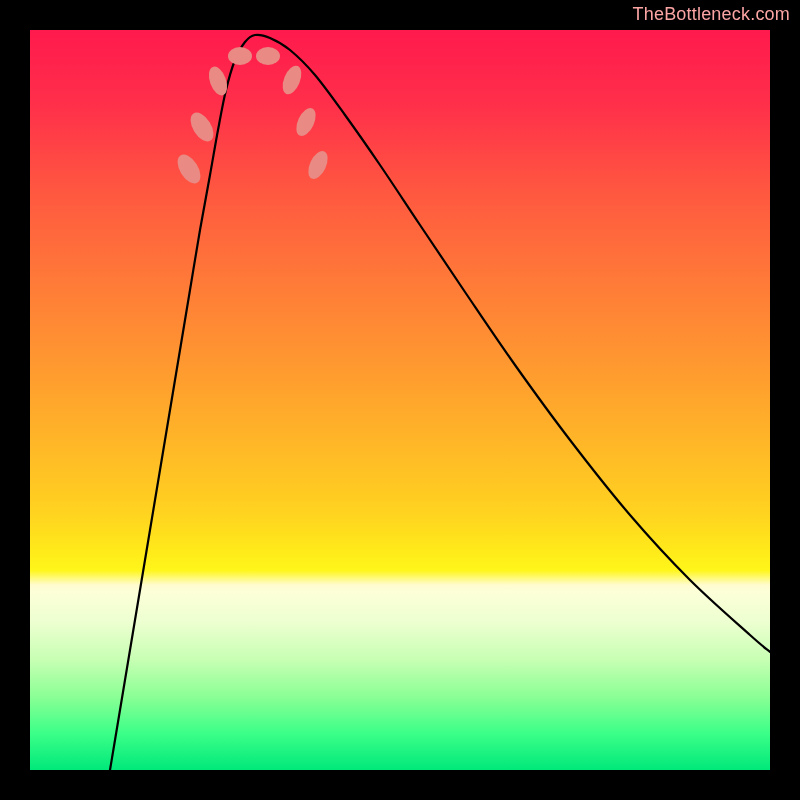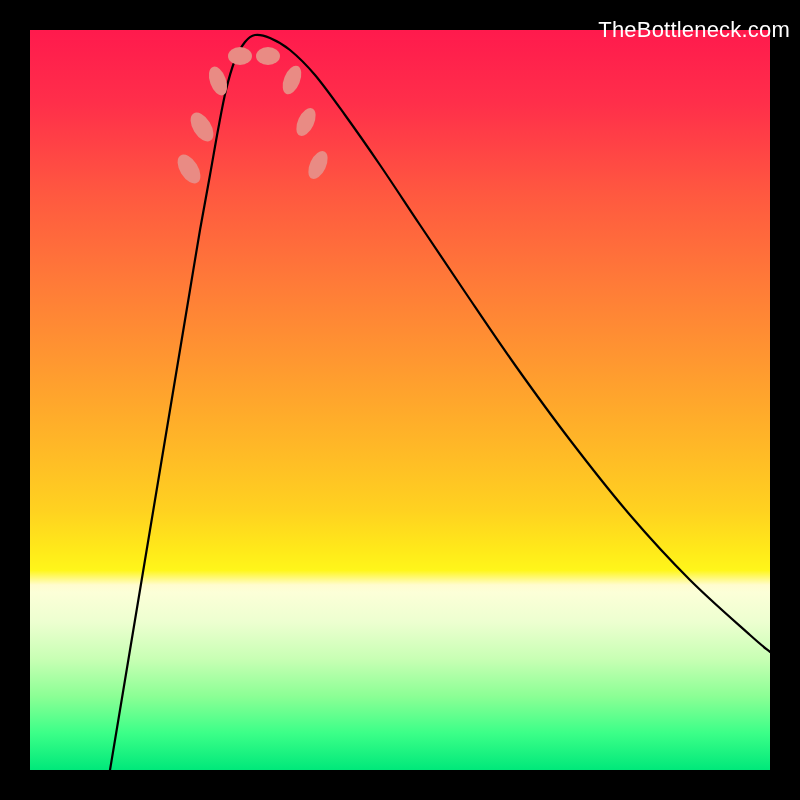--- a/index.html
+++ b/index.html
@@ -31,24 +31,24 @@
       #fcffd8 76%,
       #edffd0 80%,
       #c8ffb4 85%,
       #8cff95 90%,
       #3cff88 95%,
       #00e87a 100%
     );
   }
   .watermark {
     position: absolute;
-    top: 17px;
+    top: 4px;
     right: 10px;
-    color: #ffffff;
-    font-size: 22px;
+    color: #fca5a5;
+    font-size: 18px;
     letter-spacing: 0.2px;
     user-select: none;
   }
   svg.curve {
     position: absolute;
     left: 30px;
     top: 30px;
     width: 740px;
     height: 740px;
     overflow: visible;

